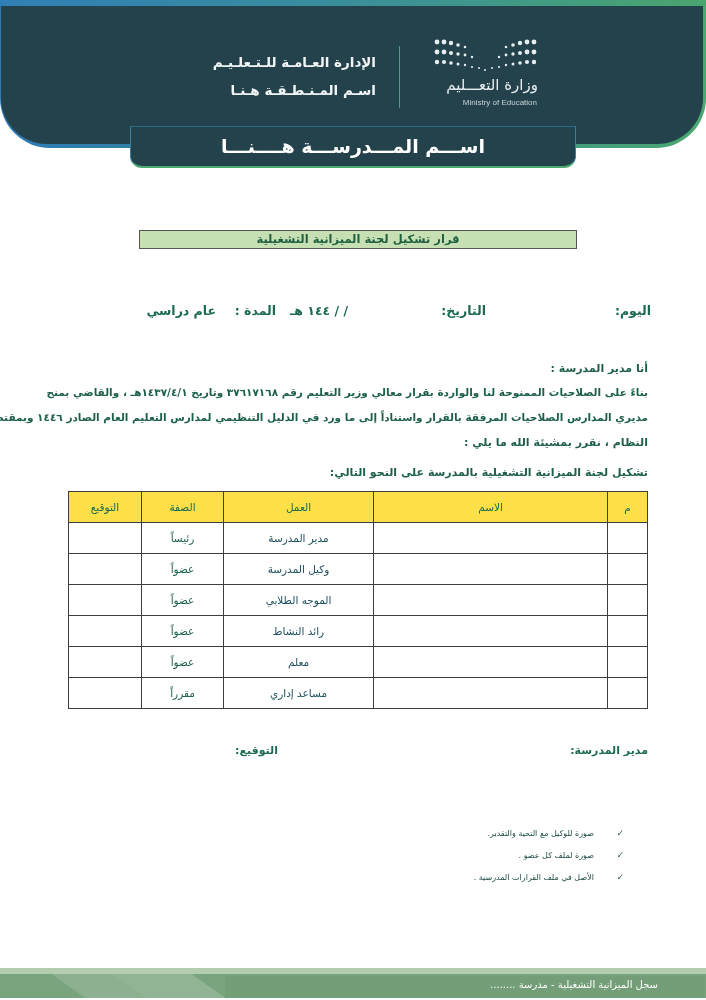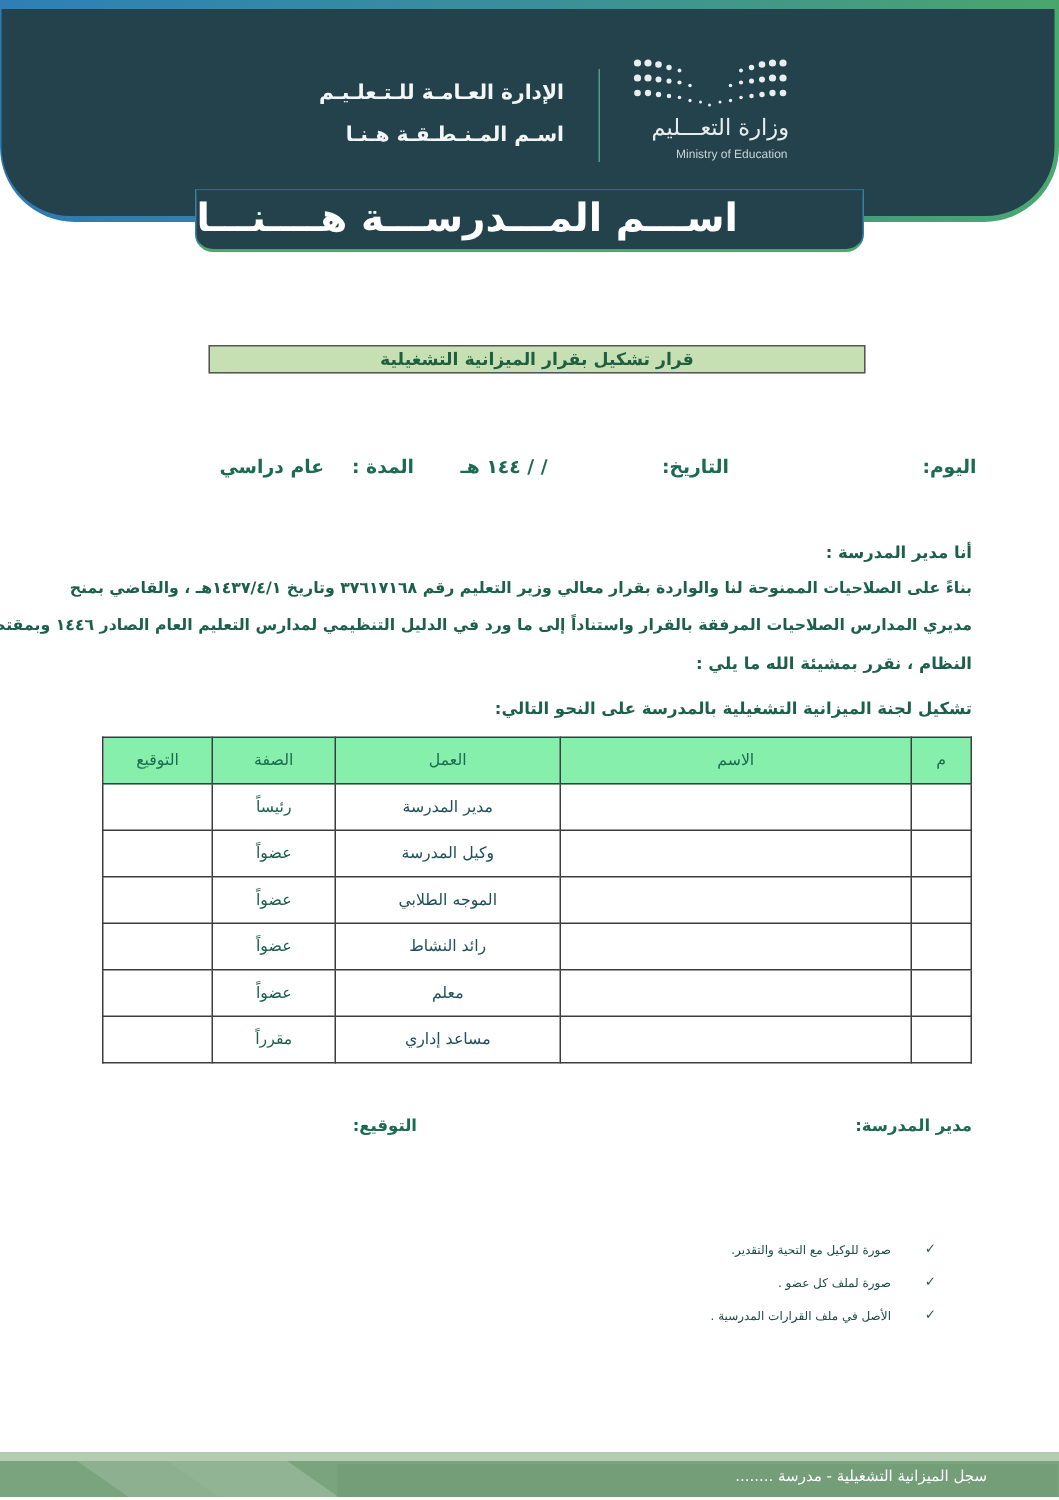--- a/index.html
+++ b/index.html
@@ -7,52 +7,52 @@
   body { position: relative; font-family: "DejaVu Sans", sans-serif; direction: rtl; }
 
   
   .top-strip { position: absolute; top: 0; left: 0; width: 706px; height: 8px;
     background: linear-gradient(90deg, #2f7fb6 0%, #3a8f9a 50%, #4aa56d 100%); }
   .header-shadow { position: absolute; top: 6px; left: 0; width: 706px; height: 142px;
     border-radius: 0 0 50px 50px;
     background: linear-gradient(90deg, #2d7ab5 0%, #3b8f90 55%, #4aa870 100%); }
   .header { position: absolute; top: 6px; left: 1px; width: 702px; height: 138px;
     background: #24424c; border-radius: 0 0 46px 46px; }
-  .ministry-logo { position: absolute; top: 32px; left: 420px; width: 105px; height: 75px; }
+  .ministry-logo { position: absolute; top: 32px; left: 432px; width: 105px; height: 75px; }
   .logo-dots { position: absolute; top: 0; left: 0; width: 105px; height: 34px; }
   .logo-ar { position: absolute; top: 38px; right: 0; font-family: "DejaVu Sans", sans-serif;
     font-size: 15px; color: #e8eef0; white-space: nowrap; letter-spacing: 0.5px; }
   .logo-en { position: absolute; top: 60px; right: 1px; font-family: "Liberation Sans", sans-serif;
     font-size: 8px; color: #c7d3d7; direction: ltr; white-space: nowrap; }
   .header-divider { position: absolute; top: 40px; left: 398px; width: 1px; height: 62px; background: #4f9c8a; }
   .header-line1 { position: absolute; top: 48px; left: 215px; width: 160px; text-align: right;
     font-size: 13.5px; font-weight: bold; color: #f3f6f6; white-space: nowrap; }
   .header-line2 { position: absolute; top: 76px; left: 215px; width: 160px; text-align: right;
     font-size: 13.5px; font-weight: bold; color: #f3f6f6; white-space: nowrap; }
   .school-tab { position: absolute; top: 126px; left: 130px; width: 446px; height: 42px;
     background: #24424c; border-radius: 0 0 12px 12px;
     border: 1px solid #3a7ea0; border-top: 1px solid #2b6a85; border-bottom: 2px solid #4aa870; }
-  .school-tab-text { display: block; text-align: left; line-height: 38px;
-    font-size: 26px; font-weight: bold; color: #ffffff; letter-spacing: 1px; }
+  .school-tab-text { display: block; text-align: center; line-height: 38px;
+    font-size: 19px; font-weight: bold; color: #ffffff; letter-spacing: 1px; }
 
   
   .decision-title { position: absolute; top: 230px; left: 139px; width: 438px; height: 19px;
     background: #c6e0b4; border: 1px solid #555; text-align: center;
     font-family: "DejaVu Sans", sans-serif; font-size: 11.5px; font-weight: bold; color: #1f5f3f; line-height: 17px; }
 
   
   .date-row { position: absolute; top: 303px; height: 20px; font-size: 12.5px; font-weight: bold; color: #1c6a52; white-space: nowrap; }
 
   
   .para { position: absolute; right: 58px; font-size: 11px; font-weight: bold; color: #1c5f4b; white-space: nowrap; }
 
   
   .committee-table { position: absolute; top: 491px; left: 68px; width: 580px; border-collapse: collapse; direction: rtl; }
   .committee-table th, .committee-table td { border: 1px solid #3d3d3d; font-size: 10.5px; text-align: center; }
-  .committee-table th { background: #86efac; height: 31px; font-weight: normal; color: #1c6a52; }
+  .committee-table th { background: #fde047; height: 31px; font-weight: normal; color: #1c6a52; }
   .committee-table td { height: 31px; color: #1c5f4b; }
   .committee-table td.work { color: #1d4f5d; }
   .committee-table tr.row td { height: 31px; }
 
   .sign-row { position: absolute; top: 744px; font-size: 11px; font-weight: bold; color: #1c6a52; white-space: nowrap; }
 
   .notes { position: absolute; top: 822px; right: 82px; }
   .note { display: flex; align-items: center; height: 22px; font-size: 8px; color: #1e4b45; white-space: nowrap; }
   .note .check { display: inline-block; width: 20px; font-size: 9px; color: #2f5f55; text-align: right; margin-left: 10px; }
 
@@ -116,25 +116,25 @@
     <div class="logo-en">Ministry of Education</div>
   </div>
   <div class="header-divider"></div>
   <div class="header-line1">الإدارة العـامـة للـتـعلـيـم</div>
   <div class="header-line2">اسـم المـنـطـقـة هـنـا</div>
 </div>
 <div class="school-tab">
   <span class="school-tab-text">اســـم المـــدرســـة هــــنـــا</span>
 </div>
 
-<div class="decision-title">قرار تشكيل بقرار الميزانية التشغيلية</div>
+<div class="decision-title">قرار تشكيل لجنة الميزانية التشغيلية</div>
 
 <div class="date-row" style="right:55px;">اليوم:</div>
 <div class="date-row" style="right:220px;">التاريخ:</div>
-<div class="date-row" style="right:341px; direction:rtl;">/     /   ١٤٤ هـ</div>
+<div class="date-row" style="right:358px; direction:rtl;">/     /   ١٤٤ هـ</div>
 <div class="date-row" style="right:430px;">المدة :</div>
 <div class="date-row" style="right:490px;">عام دراسي</div>
 
 <div class="para" style="top:362px;">أنا مدير  المدرسة  :</div>
 <div class="para" style="top:386px; right:58px; font-size:10.5px;">بناءً على الصلاحيات الممنوحة لنا والواردة بقرار معالي وزير التعليم رقم ٣٧٦١٧١٦٨  وتاريخ ١٤٣٧/٤/١هـ ، والقاضي بمنح</div>
 <div class="para" style="top:411px; right:58px; font-size:10.5px;">مديري المدارس الصلاحيات المرفقة بالقرار واستناداً إلى ما ورد في الدليل التنظيمي لمدارس التعليم العام الصادر ١٤٤٦ وبمقتضى</div>
 <div class="para" style="top:436px;">النظام ، نقرر بمشيئة الله  ما يلي :</div>
 <div class="para" style="top:466px;text-align:right;">تشكيل لجنة الميزانية التشغيلية بالمدرسة على النحو التالي:</div>
 
 <table class="committee-table">

